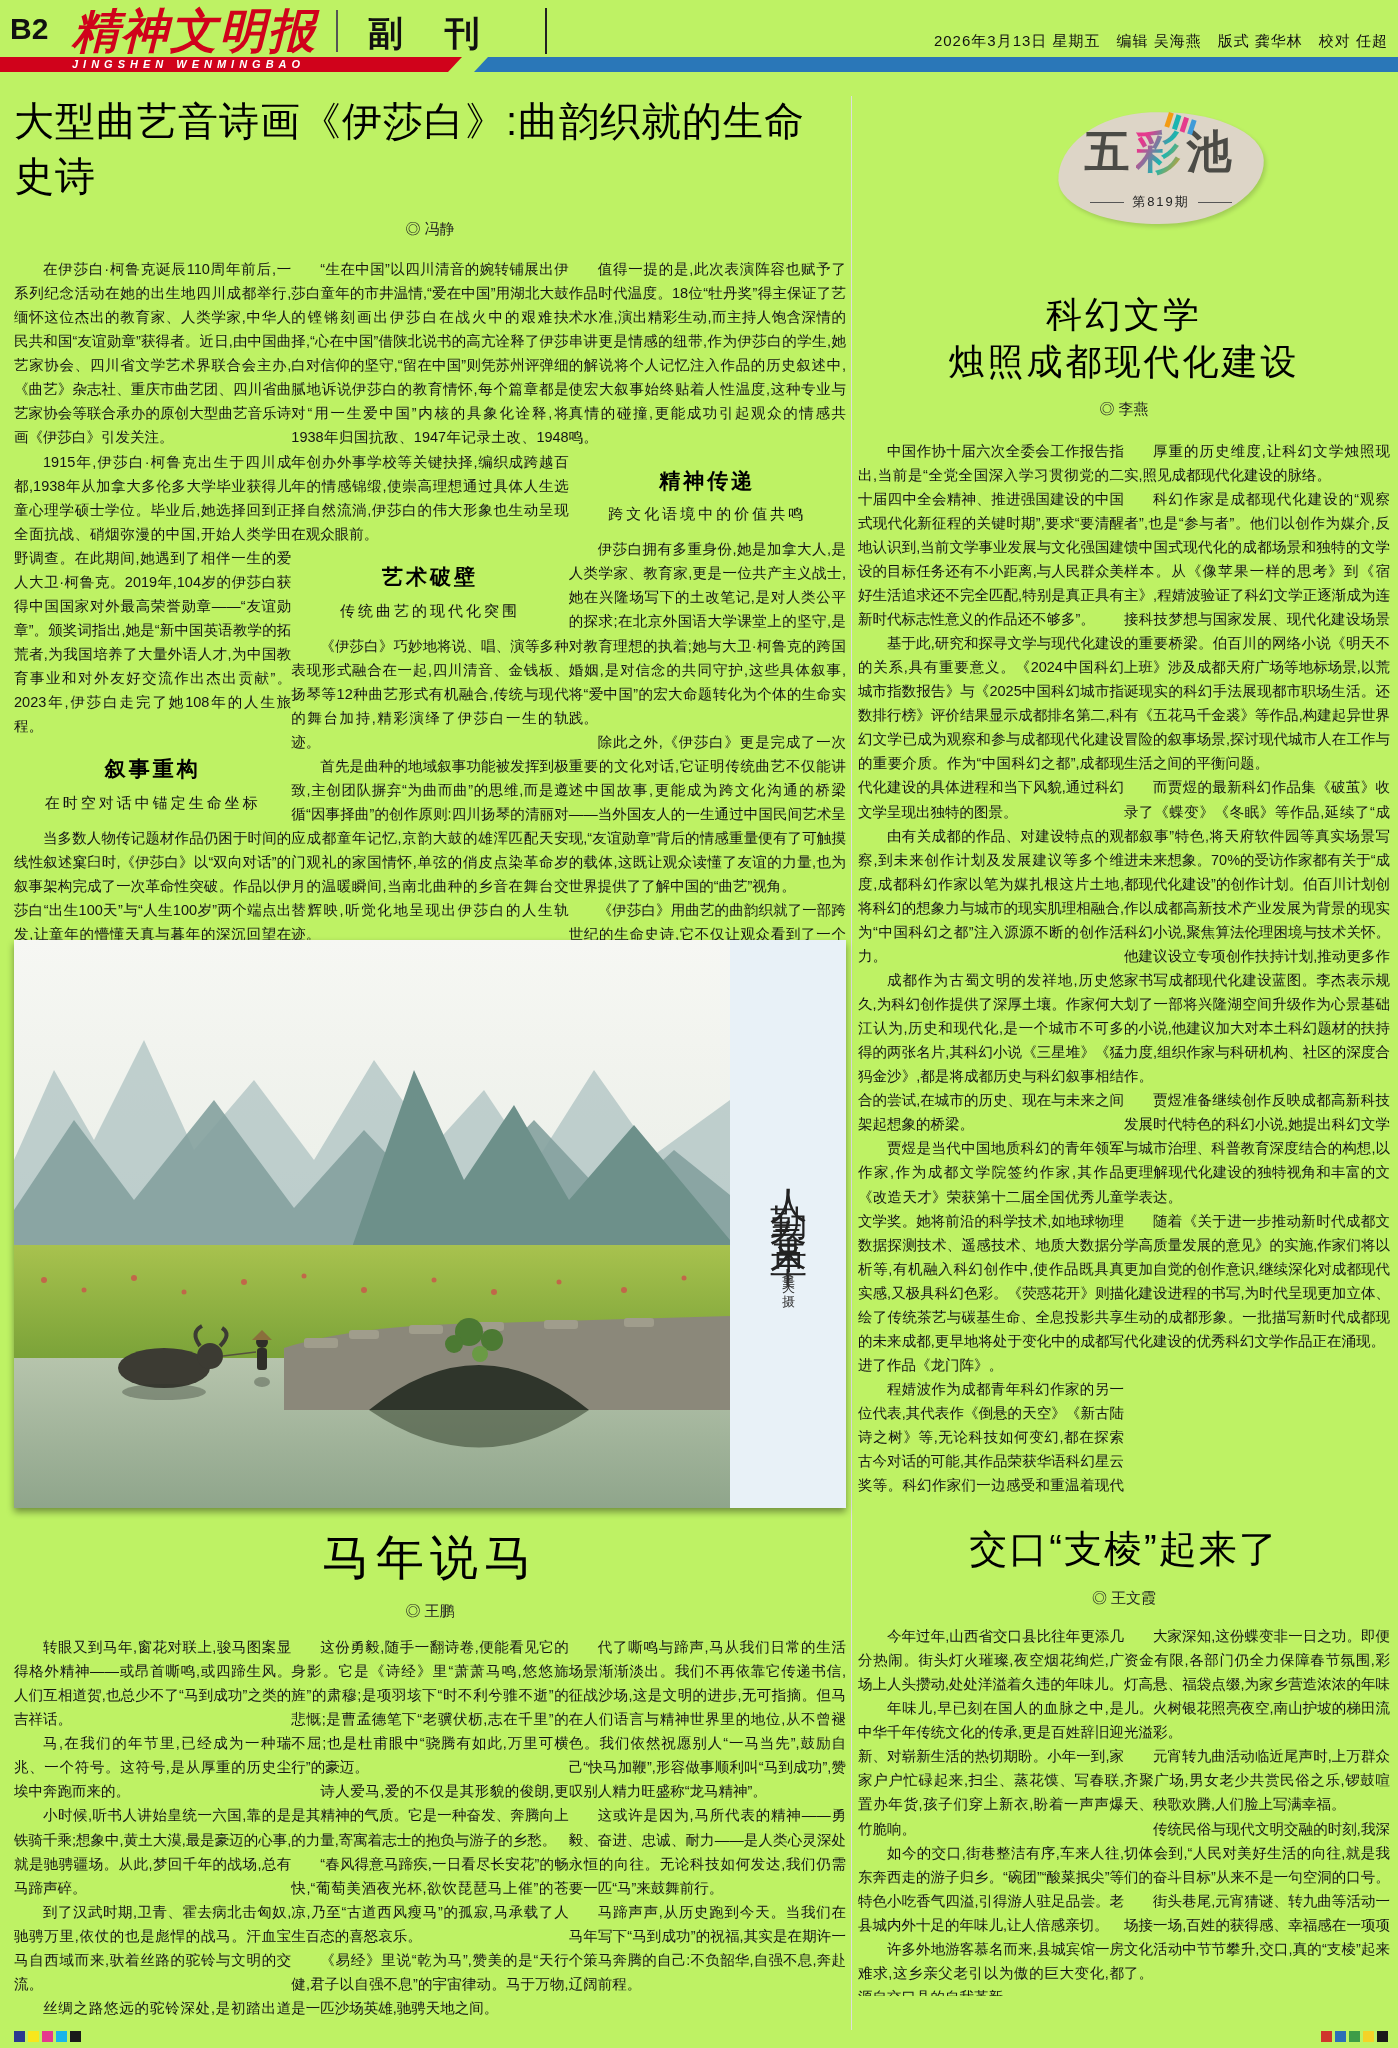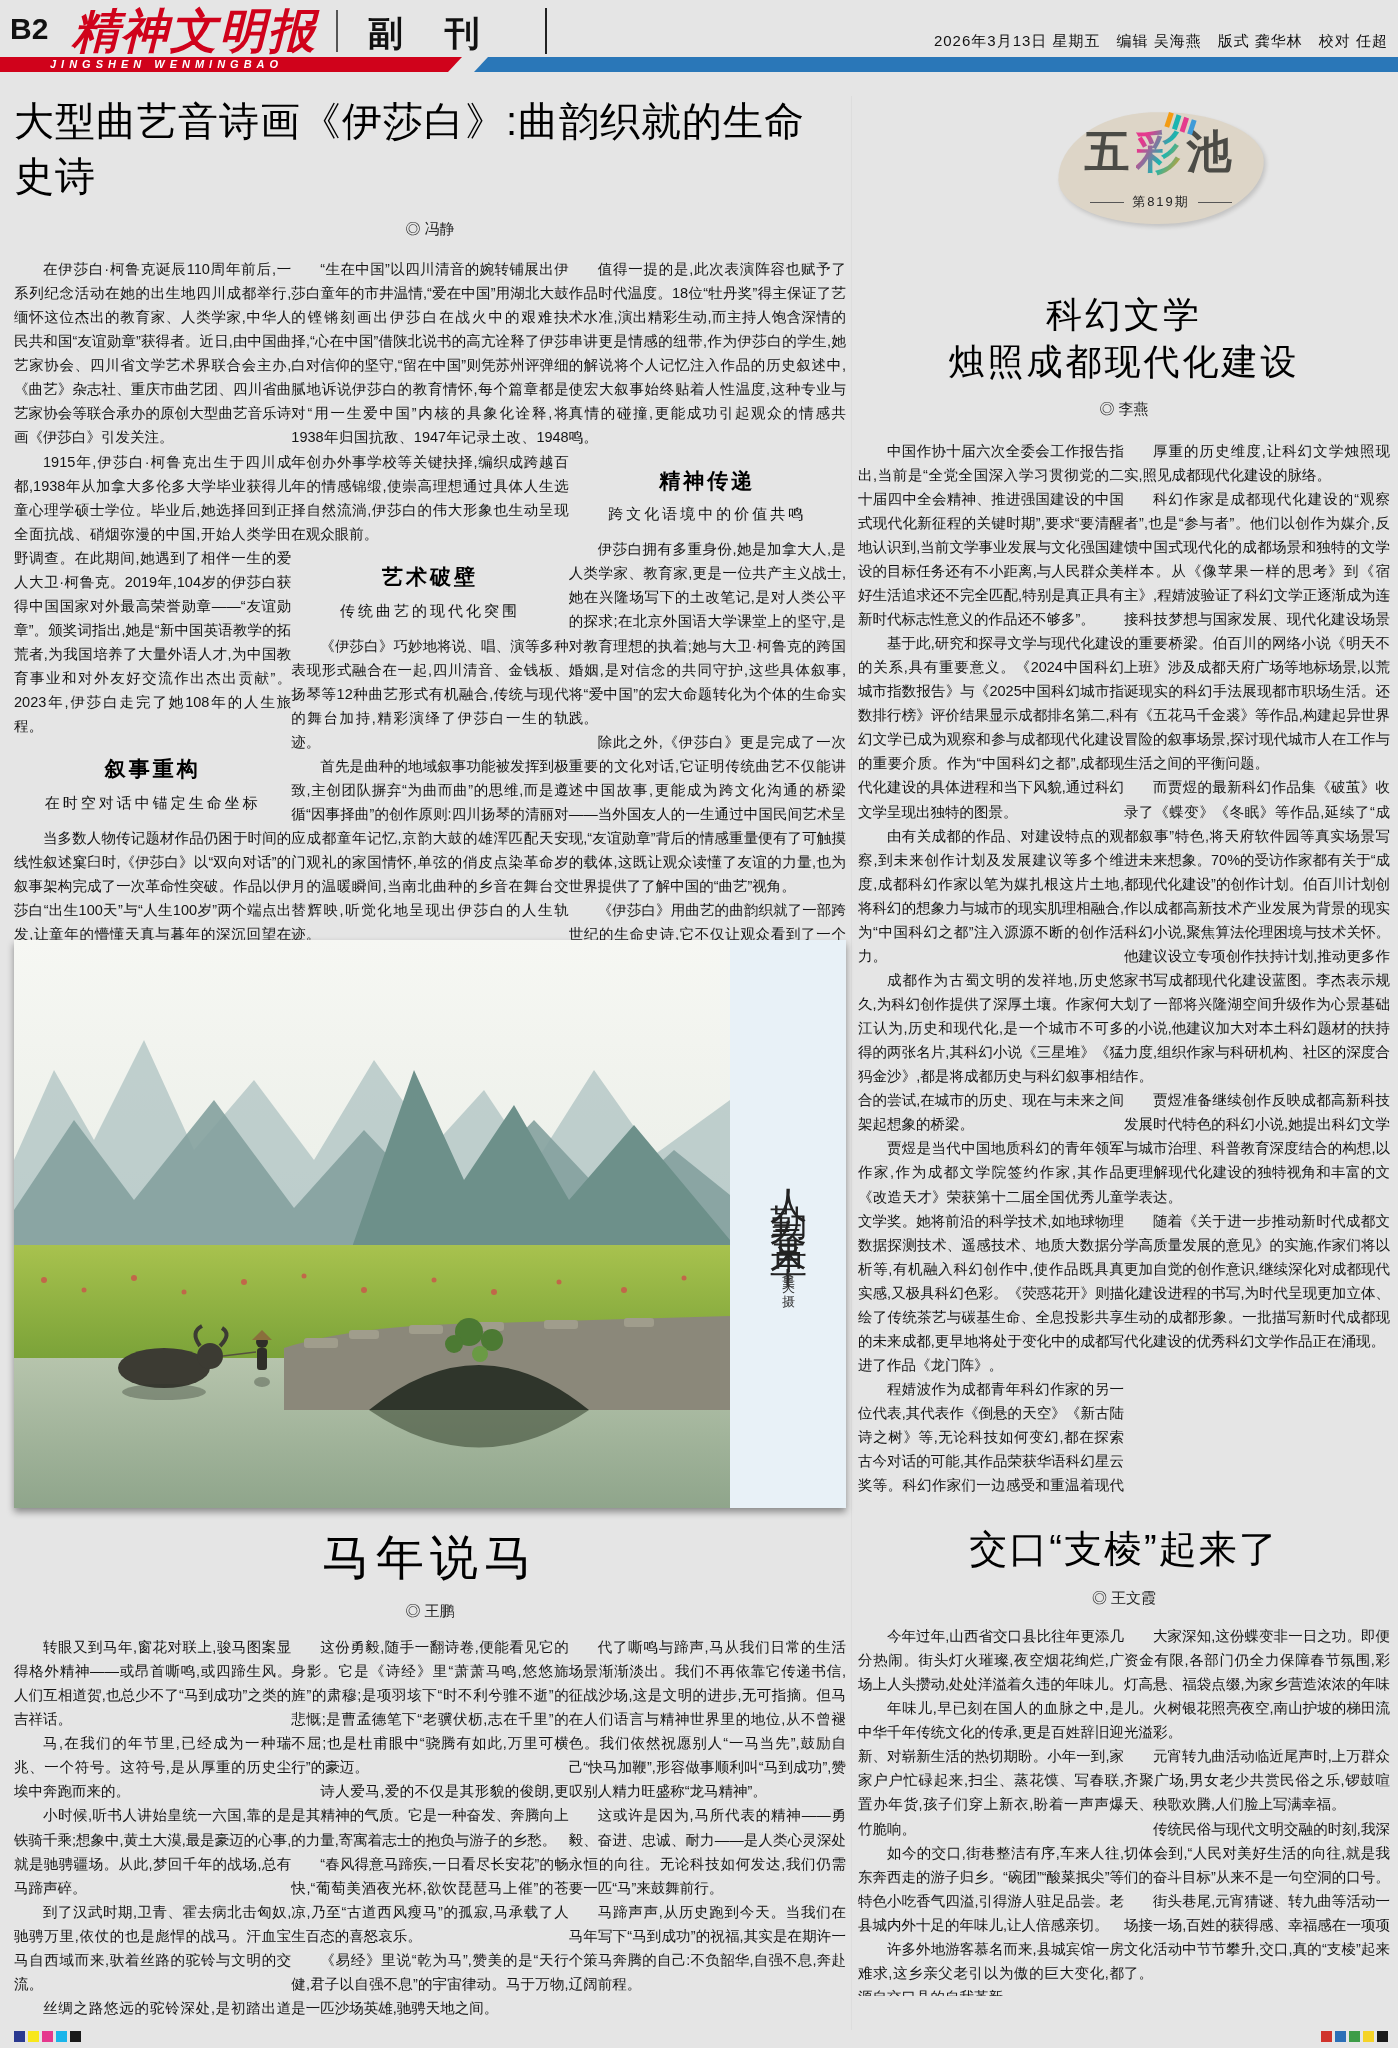--- a/index.html
+++ b/index.html
@@ -1,28 +1,28 @@
 <!DOCTYPE html>
 <html><head>
 <meta charset="utf-8">
 <style>
   html,body{margin:0;padding:0;background:#888;}
-  .page{position:relative;width:1398px;height:2048px;margin:0 auto;background:#e5e5e5;
+  .page{position:relative;width:1398px;height:2048px;margin:0 auto;background:#bef264;
         font-family:"Liberation Sans",sans-serif;color:#1a1a1a;overflow:hidden;}
   
   .pageno{position:absolute;left:10px;top:12px;font-size:30px;font-weight:700;color:#111;}
   .masthead{position:absolute;left:72px;top:0px;font-size:47px;font-weight:700;font-style:italic;
             color:#d0021b;font-family:"DejaVu Serif",serif;letter-spacing:2px;}
   .hdr-sep1{position:absolute;left:336px;top:10px;width:2px;height:42px;background:#555;}
   .fukan{position:absolute;left:368px;top:10px;font-size:35px;font-weight:600;letter-spacing:16px;color:#111;}
   .hdr-sep2{position:absolute;left:545px;top:8px;width:2px;height:46px;background:#222;}
   .dateline{position:absolute;right:10px;top:32px;font-size:15px;color:#111;letter-spacing:1px;}
   .redbar{position:absolute;left:0;top:57px;width:462px;height:15px;background:#d0021b;
           clip-path:polygon(0 0,100% 0,calc(100% - 14px) 100%,0 100%);}
-  .redbar span{display:block;padding-left:50px;font-size:11px;line-height:15px;color:#fff;
+  .redbar span{display:block;padding-left:72px;font-size:11px;line-height:15px;color:#fff;
                font-weight:700;font-style:italic;letter-spacing:5px;}
   .bluebar{position:absolute;left:474px;top:57px;width:924px;height:15px;background:#2a77b8;
            clip-path:polygon(14px 0,100% 0,100% 100%,0 100%);}
   .vdiv{position:absolute;left:851px;top:96px;height:1934px;width:1px;background:#ddd;}
   
   .art{position:absolute;}
   .h1{margin:0;font-weight:400;color:#000;}
   .byline{text-align:center;font-size:15px;color:#222;}
   .cols{display:flex;overflow:hidden;text-align:justify;}
   .c{flex:1;font-size:14.5px;line-height:1.66;color:#141414;}

